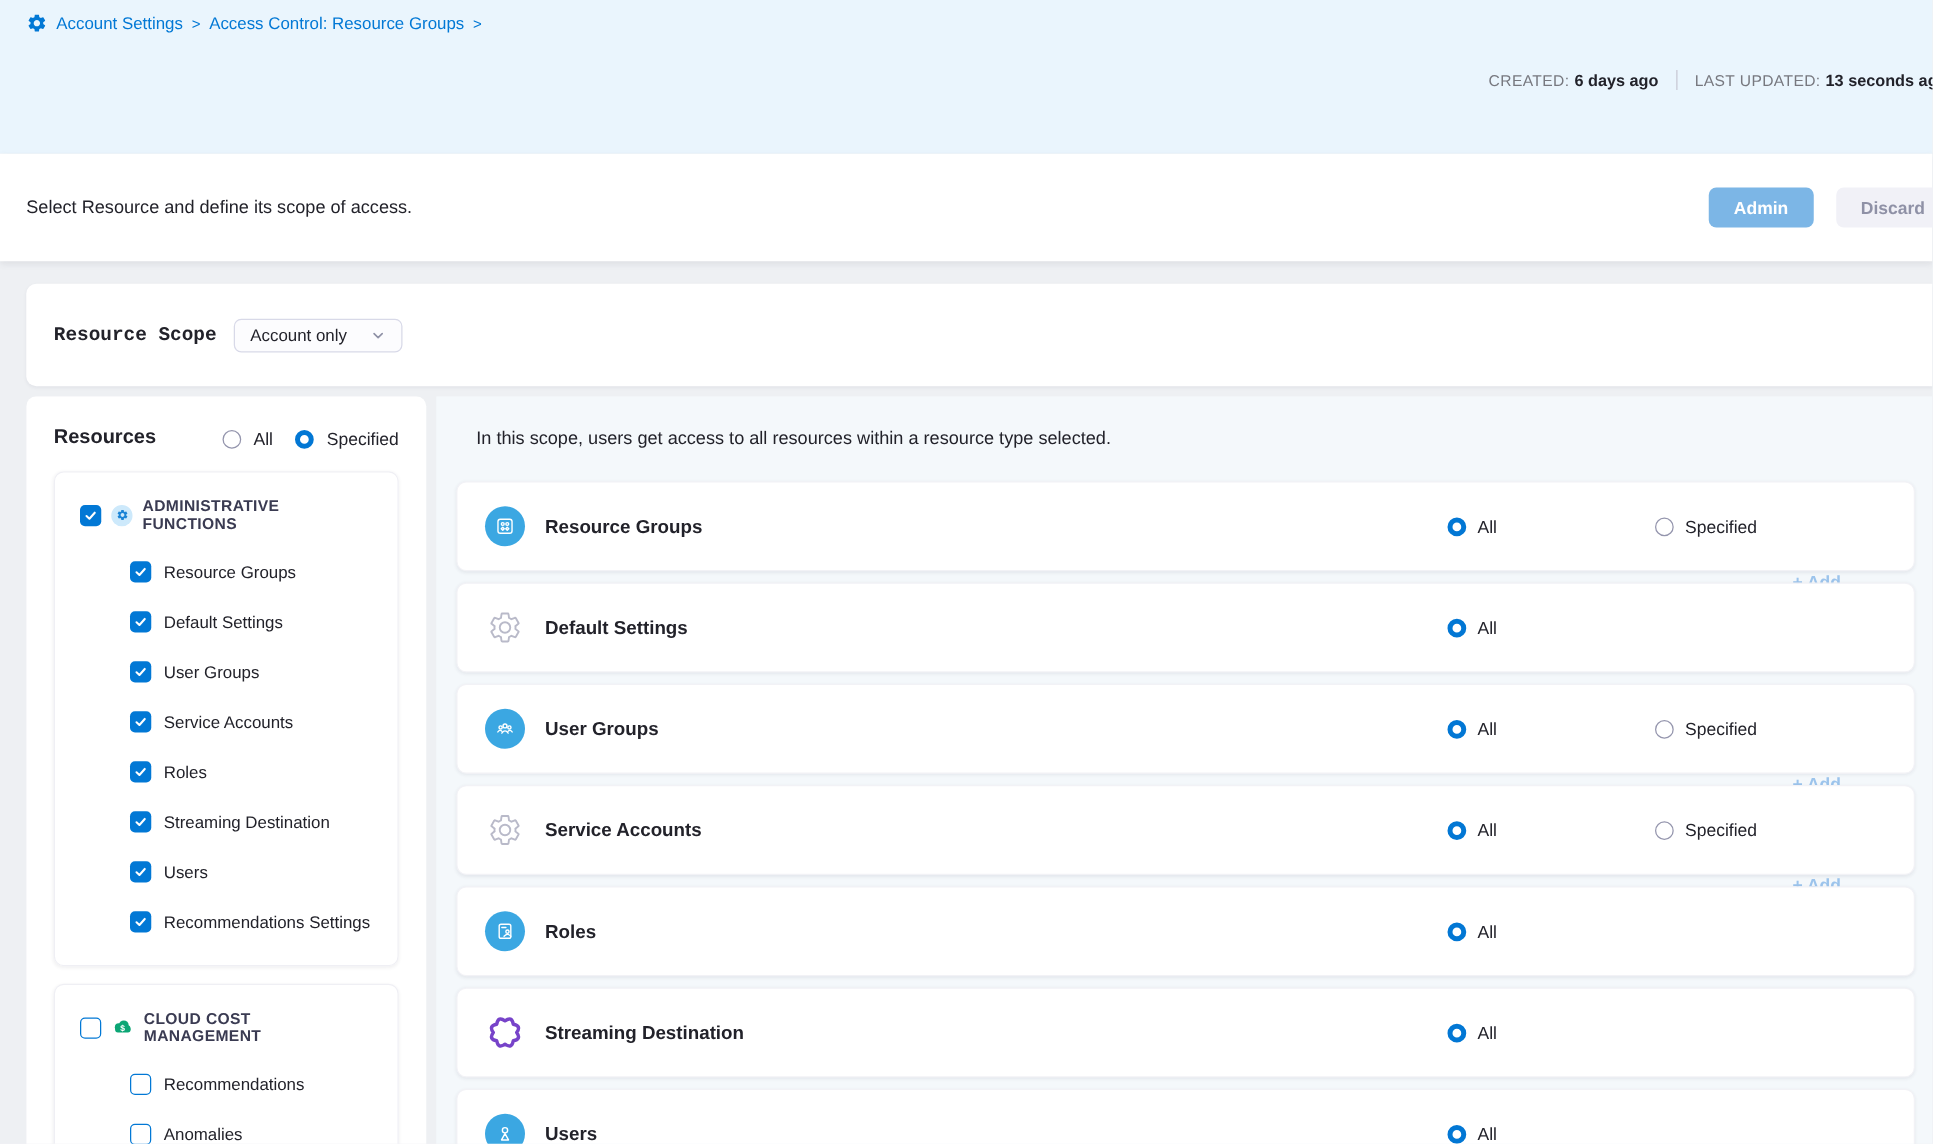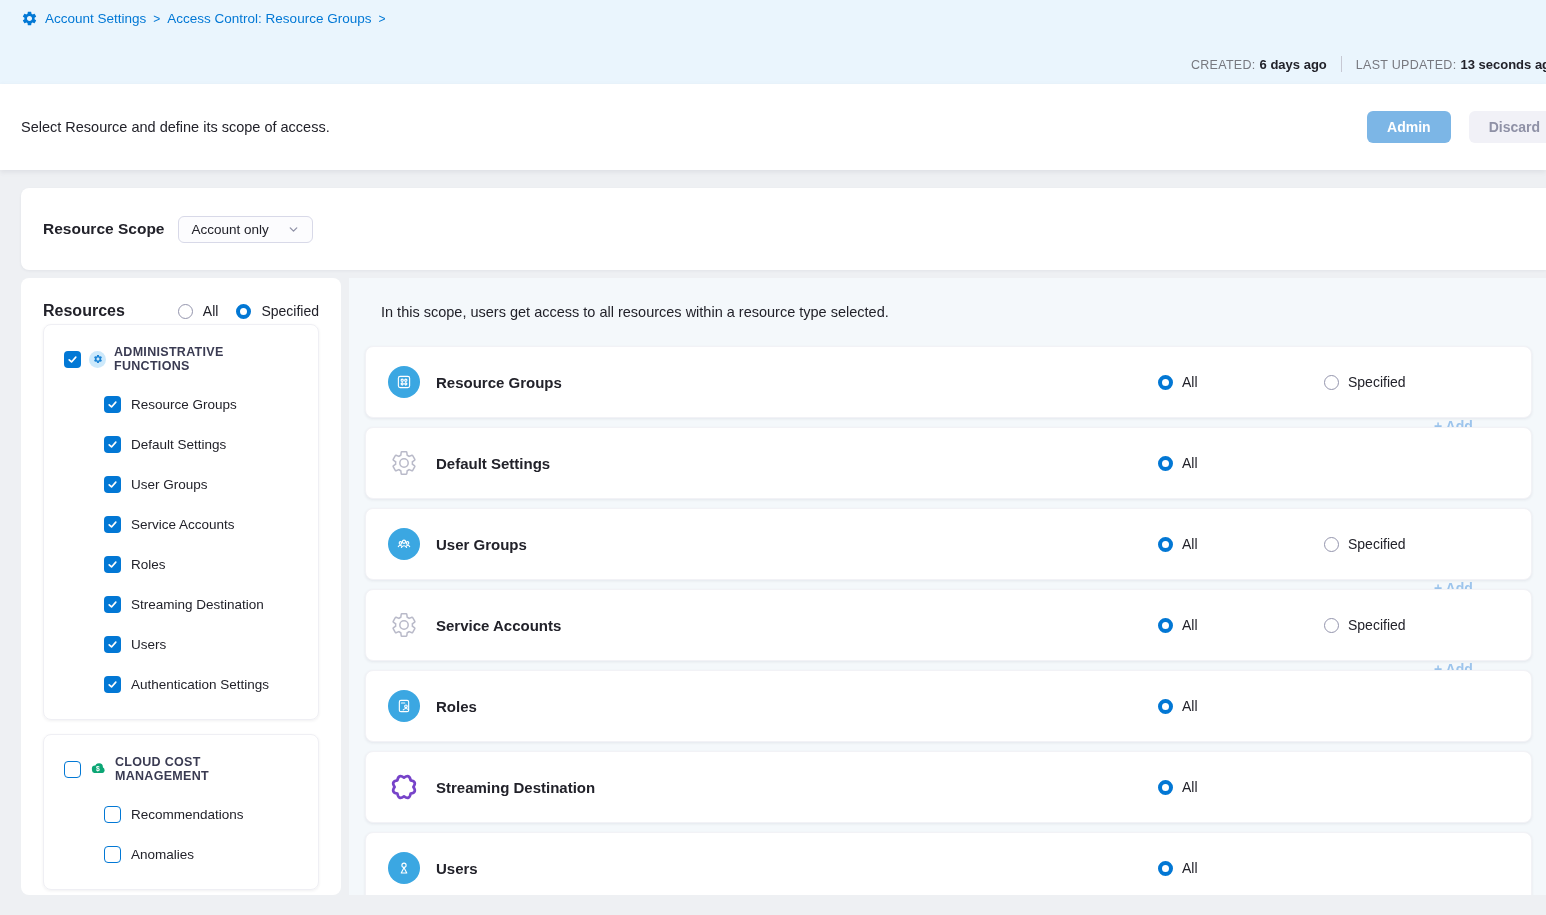--- a/index.html
+++ b/index.html
@@ -1,55 +1,55 @@
 <!DOCTYPE html>
 <html><head>
 <meta charset="utf-8">
 <style>
   * { margin:0; padding:0; box-sizing:border-box; }
   html,body { width:1546px; height:915px; overflow:hidden; font-family:"Liberation Sans", sans-serif; background:#eef0f3; color:#22222a; }
 
   
-  .app-header { height:84px; background:#eaf5fd; padding:10px 21px 0 21px; position:relative; }
+  .app-header { height:123px; background:#eaf5fd; padding:10px 21px 0 21px; position:relative; }
   .breadcrumb { display:flex; align-items:center; gap:7px; font-size:13.5px; }
   .breadcrumb a { color:#0278d5; text-decoration:none; cursor:pointer; }
   .crumb-sep { color:#0278d5; font-size:12px; }
   .gear-crumb { width:17px; height:17px; display:inline-flex; }
   .page-title { margin:15px 0 0 13px; font-size:19px; font-weight:700; color:#22222a; }
   .header-meta { position:absolute; right:-12px; top:56px; display:flex; align-items:center; gap:14px; white-space:nowrap; font-size:12.5px; }
   .meta-label { color:#77787f; letter-spacing:.3px; }
   .meta-value { color:#22222a; font-weight:600; font-size:13px; margin-left:4px; }
   .meta-divider { width:1px; height:16px; background:#c7c8d3; }
 
   
   .toolbar { height:86px; background:#fff; display:flex; align-items:center; padding:0 0 0 21px; box-shadow:0 2px 5px rgba(96,97,112,.12); position:relative; z-index:2; }
   .toolbar-text { font-size:14.5px; color:#22222a; }
   .toolbar-actions { margin-left:auto; display:flex; align-items:center; }
   .btn { border:none; border-radius:6px; font-size:14px; font-weight:700; padding:8px 20px; cursor:pointer; font-family:"Liberation Sans",sans-serif; }
   .btn-save { background:#7cb6e6; color:#fff; }
   .btn-discard { background:#f1f1f7; color:#8f91a6; margin-left:18px; margin-right:-20px; padding-right:26px; }
 
   
   .scope-panel { margin:18px 0 0 21px; background:#fff; border-radius:8px 0 0 8px; height:82px; display:flex; align-items:center; padding:0 22px; box-shadow:0 1px 3px rgba(40,41,61,.06); }
-  .scope-label { font-size:15.5px; font-weight:700; }
+  .scope-label { font-size:15.5px; font-weight:700;font-family:Liberation Mono, monospace; }
   .scope-select { margin-left:14px; display:flex; align-items:center; gap:18px; border:1px solid #d8d9e8; background:#fcfcfe; border-radius:6px; padding:5px 12px; font-size:13.5px; cursor:pointer; }
 
   
   .content-row { display:flex; margin:8px 0 0 21px; height:617px; overflow:hidden; }
 
   
   .resources-panel { width:320px; flex:0 0 320px; background:#fff; border-radius:8px; padding:24px 22px; }
-  .resources-head { display:flex; align-items:center; }
+  .resources-head { display:flex; align-items:flex-end; }
   .resources-title { font-size:16px; font-weight:700; }
   .head-radios { margin-left:auto; display:flex; align-items:center; gap:10px; }
   .radio { width:15px; height:15px; border-radius:50%; background:#fff; flex:0 0 auto; cursor:pointer; }
   .radio.on  { border:4.5px solid #0277d4; }
   .radio.off { border:1.6px solid #9495ad; }
   .radio-label { font-size:14px; color:#22222a; margin-right:8px; cursor:pointer; }
-  .group-card { border:1px solid #efeff4; border-radius:8px; box-shadow:0 1px 3px rgba(40,41,61,.07); padding:20px 20px 26px 20px; margin-top:4px; }
+  .group-card { border:1px solid #efeff4; border-radius:8px; box-shadow:0 1px 3px rgba(40,41,61,.07); padding:20px 20px 26px 20px; margin-top:18px; }
   .group-card + .group-card { margin-top:14px; }
   .group-head { display:flex; align-items:center; gap:8px; }
   .group-label { font-size:12.5px; font-weight:700; color:#3a3b52; letter-spacing:.3px; }
   .cb { width:17px; height:17px; border-radius:4px; display:flex; align-items:center; justify-content:center; flex:0 0 auto; cursor:pointer; }
   .cb.on { background:#0278d5; }
   .cb.off { background:#fff; border:1.6px solid #0278d5; }
   .group-items { margin:0 0 0 40px; }
   .group-item { display:flex; align-items:center; gap:10px; margin-top:23px; }
   .item-label { font-size:13.5px; color:#22222a; }
   .mini-badge { width:17px; height:17px; border-radius:50%; background:#cde9fb; display:flex; align-items:center; justify-content:center; flex:0 0 auto; }
@@ -193,21 +193,21 @@
               </svg>
             </span>
           <span class="item-label">Users</span>
         </div>
         <div class="group-item">
           <span class="cb on">
               <svg width="11" height="11" viewBox="0 0 16 16">
                 <polyline points="3.2,8.4 6.6,11.6 12.8,4.6" fill="none" stroke="#fff" stroke-width="2.4" stroke-linecap="round" stroke-linejoin="round"></polyline>
               </svg>
             </span>
-          <span class="item-label">Authentication Settings</span>
+          <span class="item-label">Recommendations Settings</span>
         </div>
       </div>
     </div>
 
     <div class="group-card">
       <div class="group-head">
         <span class="cb off"></span>
         <span style="display:inline-flex;width:18px;height:17px;">
           <svg viewBox="0 0 24 22" width="18" height="17">
             <circle cx="8" cy="10" r="4.2" fill="#0ca675"></circle>

